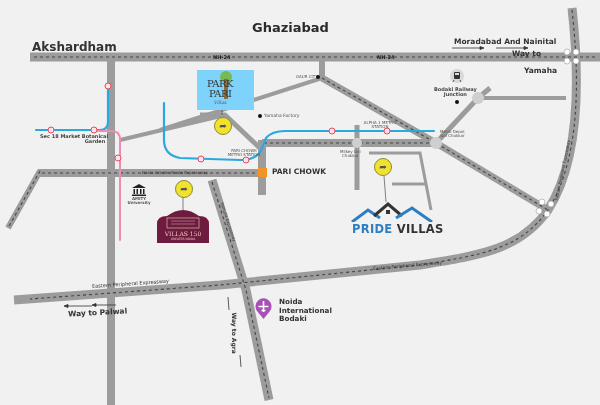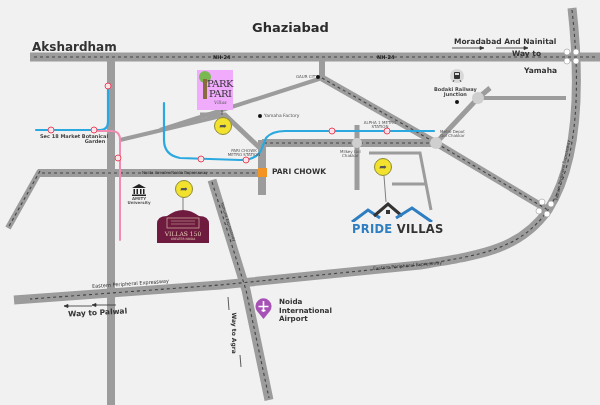--- a/index.html
+++ b/index.html
@@ -8,21 +8,21 @@
   svg.roads { position: absolute; left: 0; top: 0; }
   .lbl { position: absolute; font-family: "DejaVu Sans", sans-serif; color: #333; white-space: nowrap; line-height: 1.05; }
   .lbl.city { font-weight: bold; font-size: 13px; color: #2b2b2b; }
   .lbl.small { font-size: 5px; color: #444; text-align: center; }
   .lbl.tiny { font-size: 4px; color: #555; text-align: center; }
   .lbl.way { font-size: 7.5px; font-weight: bold; color: #333; text-align: center; }
   .lbl.pari { font-size: 7.5px; font-weight: bold; color: #333; }
   .roadlbl { position: absolute; font-family: "DejaVu Sans", sans-serif; font-size: 5px; color: #333; white-space: nowrap; transform-origin: left center; }
   .dot { position: absolute; width: 5px; height: 5px; border-radius: 50%; background: #111; }
   .pin { position: absolute; width: 18px; height: 18px; border-radius: 50%; background: #f2e22e; border: 1.5px solid #8c8a3a; box-sizing: border-box; display: flex; align-items: center; justify-content: center; font-size: 9px; color: #555; font-family: "DejaVu Sans", sans-serif; }
-  .logo-parkview { position: absolute; left: 197px; top: 70px; width: 36px; height: 40px; background: #f0abfc; }
+  .logo-parkview { position: absolute; left: 197px; top: 70px; width: 36px; height: 40px; background: #7dd3fc; padding-left: 21px; }
   .logo-villas { position: absolute; left: 157px; top: 210px; width: 52px; height: 33px; }
   .logo-pride { position: absolute; left: 350px; top: 200px; width: 84px; height: 40px; }
   .pride-text { position: absolute; left: 2px; top: 22px; font-family: "DejaVu Sans", sans-serif; font-weight: bold; font-size: 11.5px; letter-spacing: 0.3px; white-space: nowrap; }
   .airport-pin { position: absolute; left: 255px; top: 298px; width: 17px; height: 21px; }
   .airport-text { position: absolute; left: 279px; top: 298px; font-family: "DejaVu Sans", sans-serif; font-size: 7.2px; font-weight: bold; color: #333; line-height: 1.2; }
   .orange { position: absolute; left: 258px; top: 168px; width: 9px; height: 9px; background: #f39323; }
   .amity { position: absolute; left: 132px; top: 184px; width: 14px; height: 12px; }
   .rail-icon { position: absolute; left: 450px; top: 69px; width: 14px; height: 14px; border-radius: 50%; background: #d8d8d8; }
 </style>
 </head>
@@ -217,16 +217,16 @@
     <div class="pride-text"><span style="color:#2f7ec1;">PRIDE</span> <span style="color:#333;">VILLAS</span></div>
   </div>
 
   <svg class="airport-pin" viewBox="0 0 17 21">
     <path d="M 8.5 21 L 2 13 A 8 8 0 1 1 15 13 Z" fill="#a750b5"></path>
     <path d="M 8.5 3 L 8.5 14 M 3.5 8.5 L 13.5 8.5 M 6.5 12.5 L 10.5 12.5" stroke="#fff" stroke-width="1.6" fill="none"></path>
   </svg>
   <div class="airport-text">
     <span>Noida</span><br>
     <span>International</span><br>
-    <span>Airport</span>
+    <span>Bodaki</span>
   </div>
 
 </div>
 
 </body></html>

